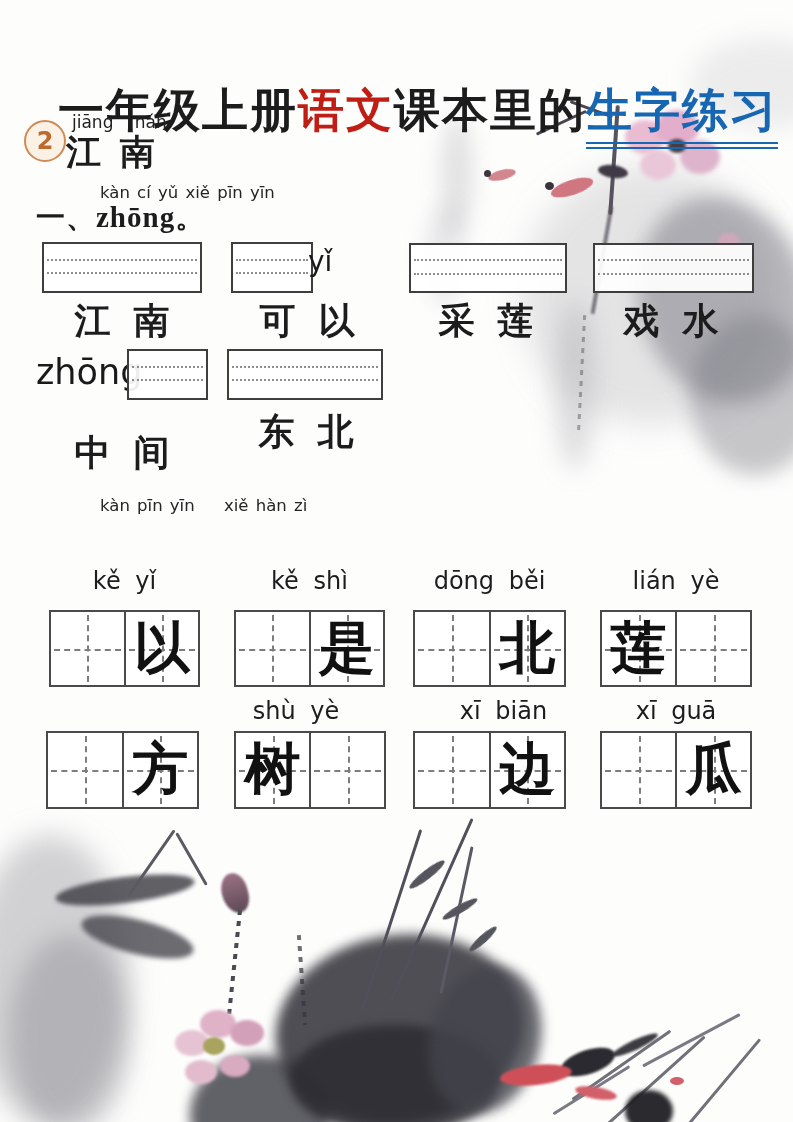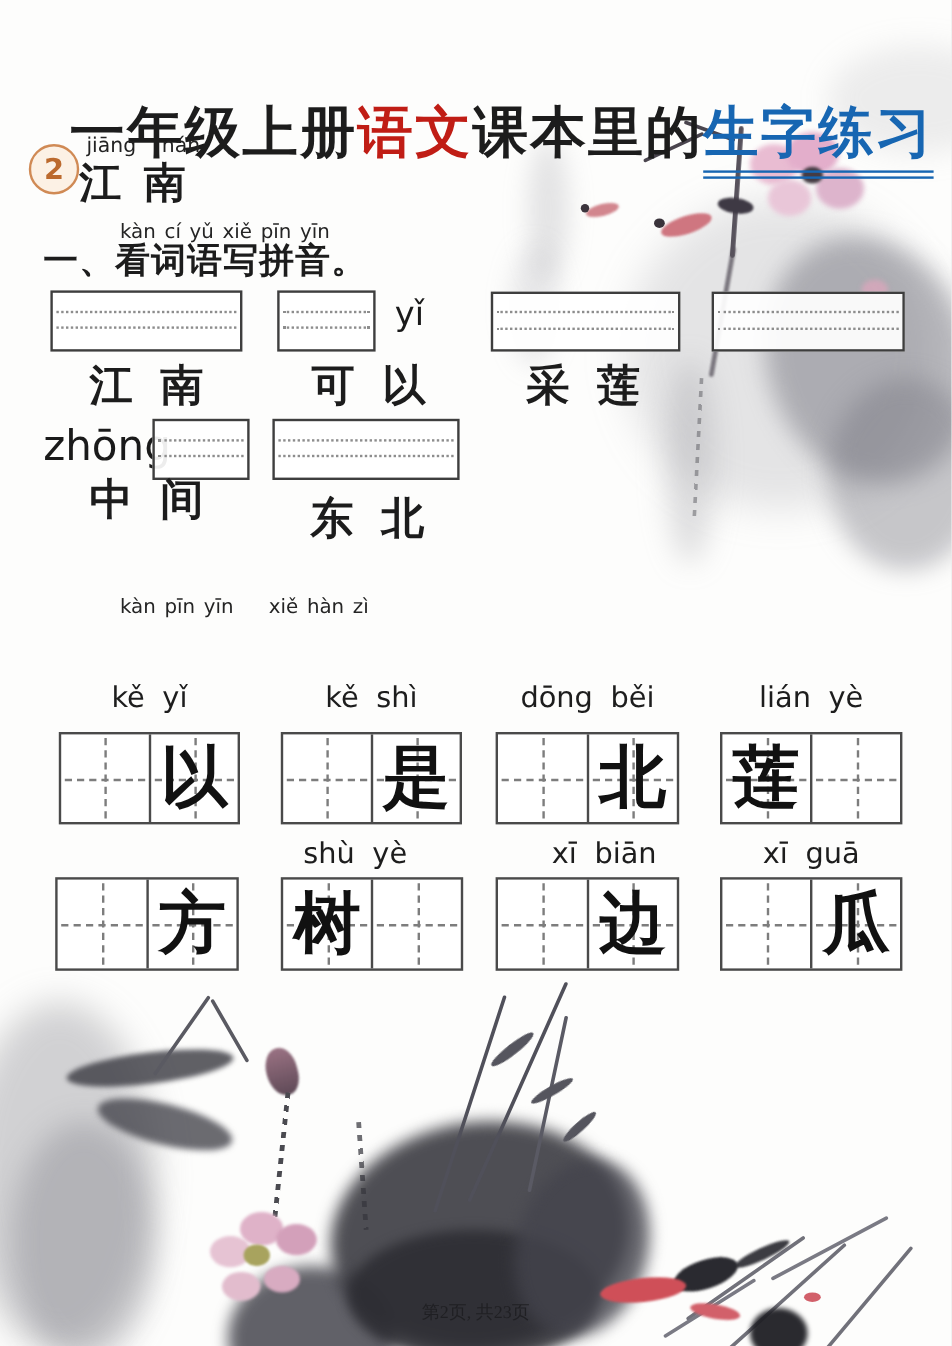--- a/index.html
+++ b/index.html
@@ -120,54 +120,55 @@
     <div class="ink" style="left:670px;top:262px;width:14px;height:8px;background:#d2606a;"></div>
   </div>
 
   <h1 class="title"><span>一年级上册</span><span class="red">语文</span><span>课本里的</span><span class="blue-u">生字练习</span></h1>
 
   <div class="circle">2</div>
   <div class="lesson-pinyin">jiāng nán</div>
   <div class="lesson-word">江 南</div>
 
   <div class="phint" style="left:100px;top:183px;">kàn  cí  yǔ  xiě pīn yīn</div>
-  <h2 class="heading" style="left:36px;top:198px;margin:0;">一、看词语写拼音。</h2>
+  <h2 class="heading" style="left:36px;top:198px;margin:0;">一、zhōng。</h2>
 
   <div class="pbox" style="left:42px;top:242px;width:160px;height:51px;">
       <i class="dl" style="top:31%"></i>
       <i class="dl" style="top:60%"></i>
     </div>
   <div class="pbox" style="left:231px;top:242px;width:82px;height:51px;">
       <i class="dl" style="top:31%"></i>
       <i class="dl" style="top:60%"></i>
     </div>
-  <span class="given" style="left:329px;top:245px;text-align:center;">yǐ</span>
+  <span class="given" style="left:308px;top:245px;text-align:center;">yǐ</span>
   <div class="pbox" style="left:409px;top:243px;width:158px;height:50px;">
       <i class="dl" style="top:31%"></i>
       <i class="dl" style="top:60%"></i>
     </div>
   <div class="pbox" style="left:593px;top:243px;width:161px;height:50px;">
       <i class="dl" style="top:31%"></i>
       <i class="dl" style="top:60%"></i>
     </div>
 
   <div class="word" style="left:42px;top:297px;width:160px;">江 南</div>
   <div class="word" style="left:237px;top:297px;width:140px;">可 以</div>
   <div class="word" style="left:406px;top:297px;width:160px;">采 莲</div>
+  <div class="word" style="left:591px;top:297px;width:160px;">戏 水</div>
 
   <span class="given" style="left:36px;top:352px;font-size:35px;">zhōng</span>
   <div class="pbox" style="left:127px;top:349px;width:81px;height:51px;">
       <i class="dl" style="top:31%"></i>
       <i class="dl" style="top:60%"></i>
     </div>
   <div class="pbox" style="left:227px;top:349px;width:156px;height:51px;">
       <i class="dl" style="top:31%"></i>
       <i class="dl" style="top:60%"></i>
     </div>
-  <div class="word" style="left:42px;top:392px;width:160px;">中 间</div>
+  <div class="word" style="left:42px;top:429px;width:160px;">中 间</div>
   <div class="word" style="left:226px;top:408px;width:160px;">东 北</div>
 
   <div class="phint" style="left:100px;top:496px;">kàn pīn yīn</div>
   <div class="phint" style="left:224px;top:496px;">xiě hàn zì</div>
 
   <div class="glabel" style="left:234px;top:567px;width:151px;">kě shì</div>
   <div class="glabel" style="left:49px;top:567px;width:151px;">kě  yǐ</div>
   <div class="glabel" style="left:413px;top:567px;width:153px;">dōng běi</div>
   <div class="glabel" style="left:600px;top:567px;width:152px;">lián yè</div>
 
@@ -234,15 +235,14 @@
   </div>
   <div class="grid" style="left:600px;top:731px;width:152px;height:78px;">
     <div class="gcell">
         <span class="gchar"></span>
       </div>
     <div class="gcell">
         <span class="gchar">瓜</span>
       </div>
   </div>
 
-  <div class="footer">第2页, 共23页</div>
 
 </div>
 
 </body></html>

